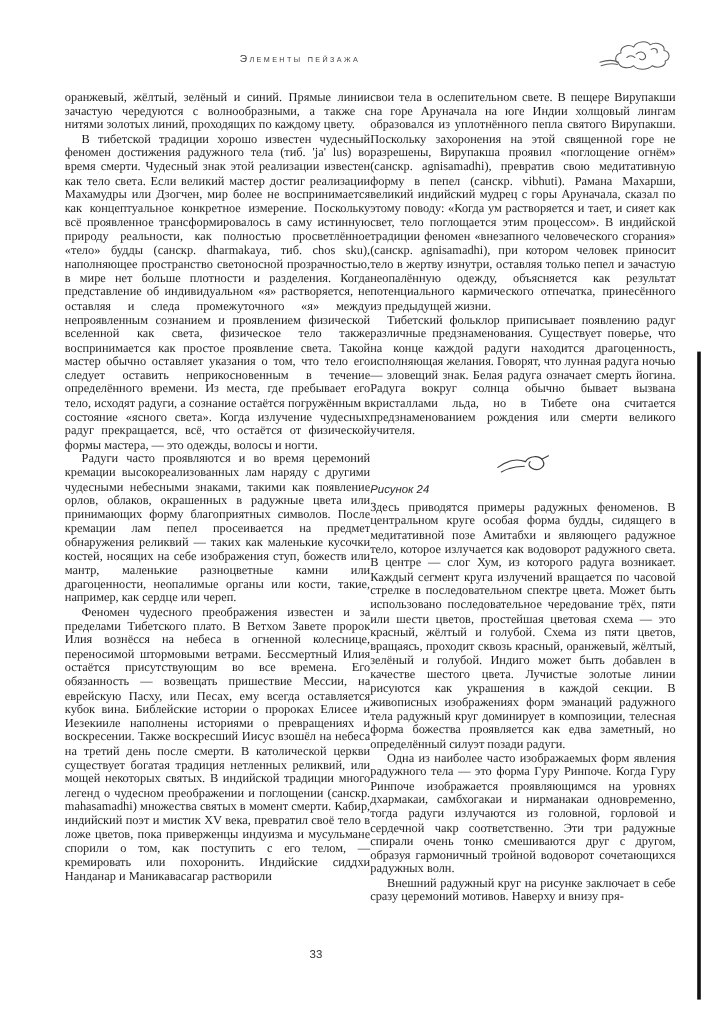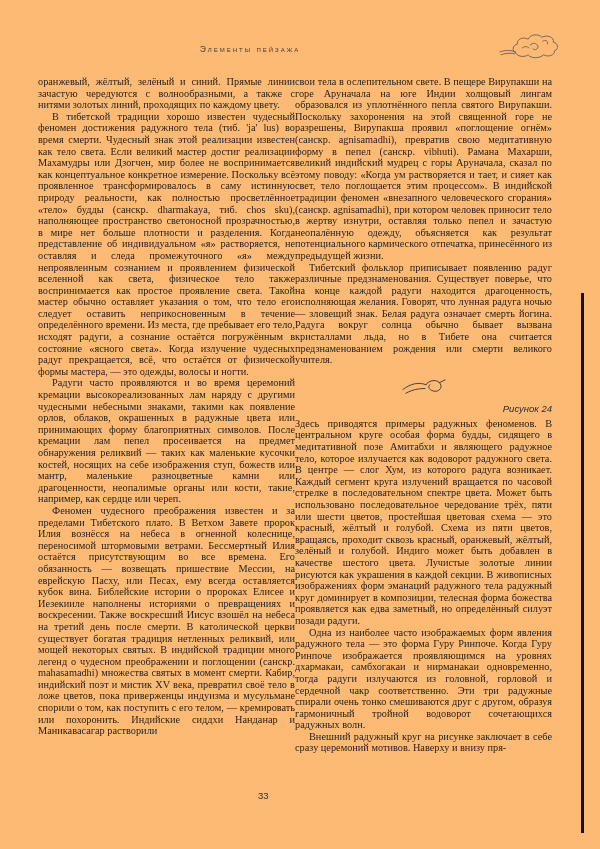--- a/index.html
+++ b/index.html
@@ -1,47 +1,46 @@
 <!DOCTYPE html>
 <html lang="ru"><head>
 <meta charset="utf-8">
 <style>
   html,body { margin:0; padding:0; background:#e8e8e8; }
   .page {
     position:relative; width:600px; height:849px; margin:0 auto;
-    background:#fdba74; overflow:hidden;
+    background:#ffffff; overflow:hidden;
     font-family:"Liberation Serif","DejaVu Serif",serif;
     color:#1f1f1f;
   }
   .running-header {
     position:absolute; top:44px; left:0; width:500px;
     text-align:center;
     font-family:"Liberation Sans","DejaVu Sans",sans-serif;
     font-size:8.5px; letter-spacing:2px; color:#3c3c3c;
     font-variant-caps:small-caps;
   }
   .cloud-ornament { position:absolute; top:30px; right:34px; width:68px; height:34px; }
   .columns {
-    position:absolute; top:76px; left:38px; right:37px;
+    position:absolute; top:76px; left:54px; right:37px;
     display:flex; 
   }
   .col { width:257px; }
   .para {
     margin:0; text-align:justify;
     font-size:10.3px; line-height:11.6px;
     hyphens:auto; -webkit-hyphens:auto; overflow-wrap:break-word;
   }
   .indent { text-indent:14px; }
   .it { }
   .flourish { display:block; margin:11px auto 3px auto; width:46px; height:23px; }
   .figure-label {
     font-family:"Liberation Sans","DejaVu Sans",sans-serif;
     font-style:italic; font-size:9.5px; color:#2c2c2c;
     margin:0 0 4px 0;
-    text-align:right;
   }
   .page-number {
     position:absolute; top:790px; left:258px;
     font-family:"Liberation Sans","DejaVu Sans",sans-serif;
     font-size:9.5px; color:#333;
   }
   .edge-mark {
     position:absolute; left:581px; top:293px; width:3px; height:540px;
     background:#111;
   }

